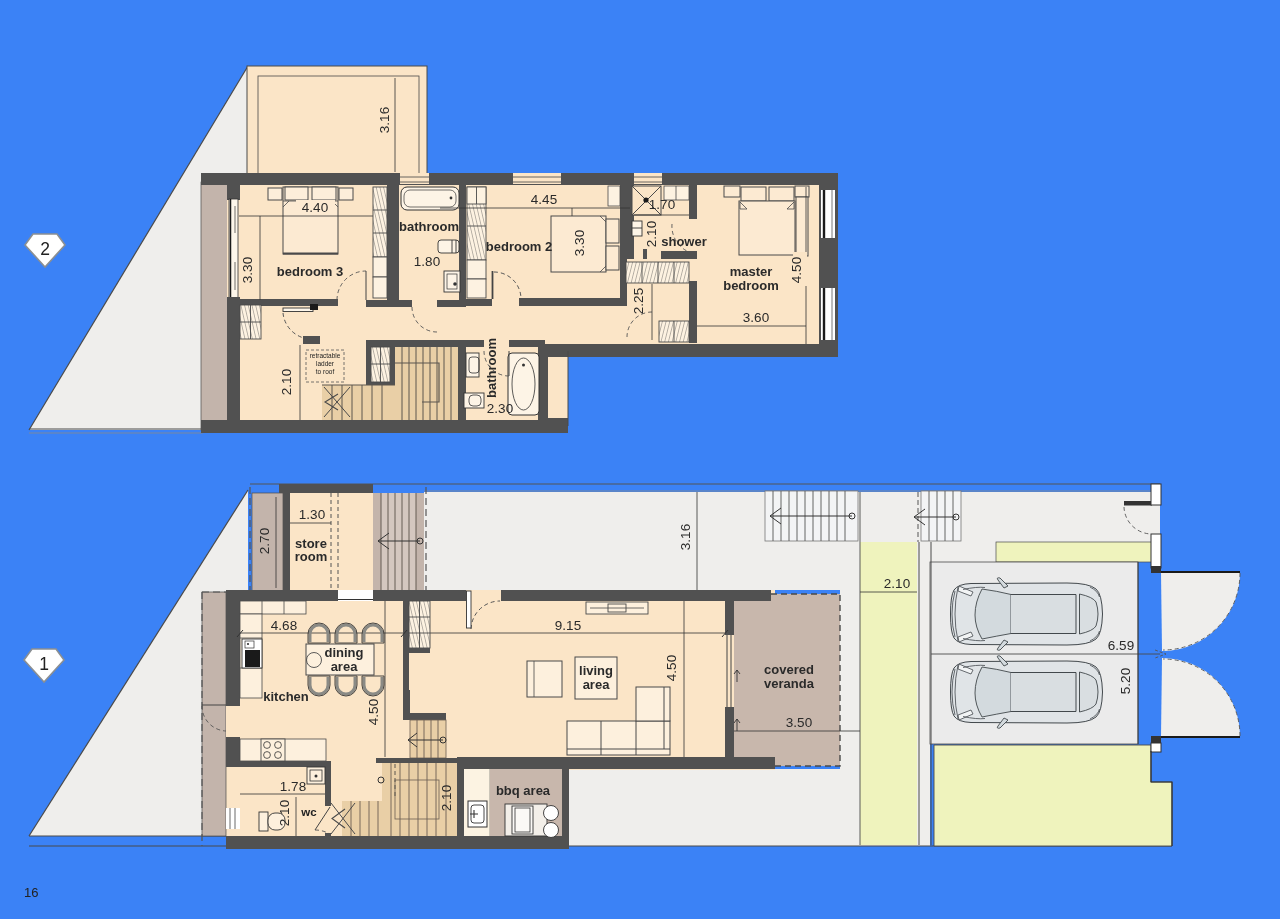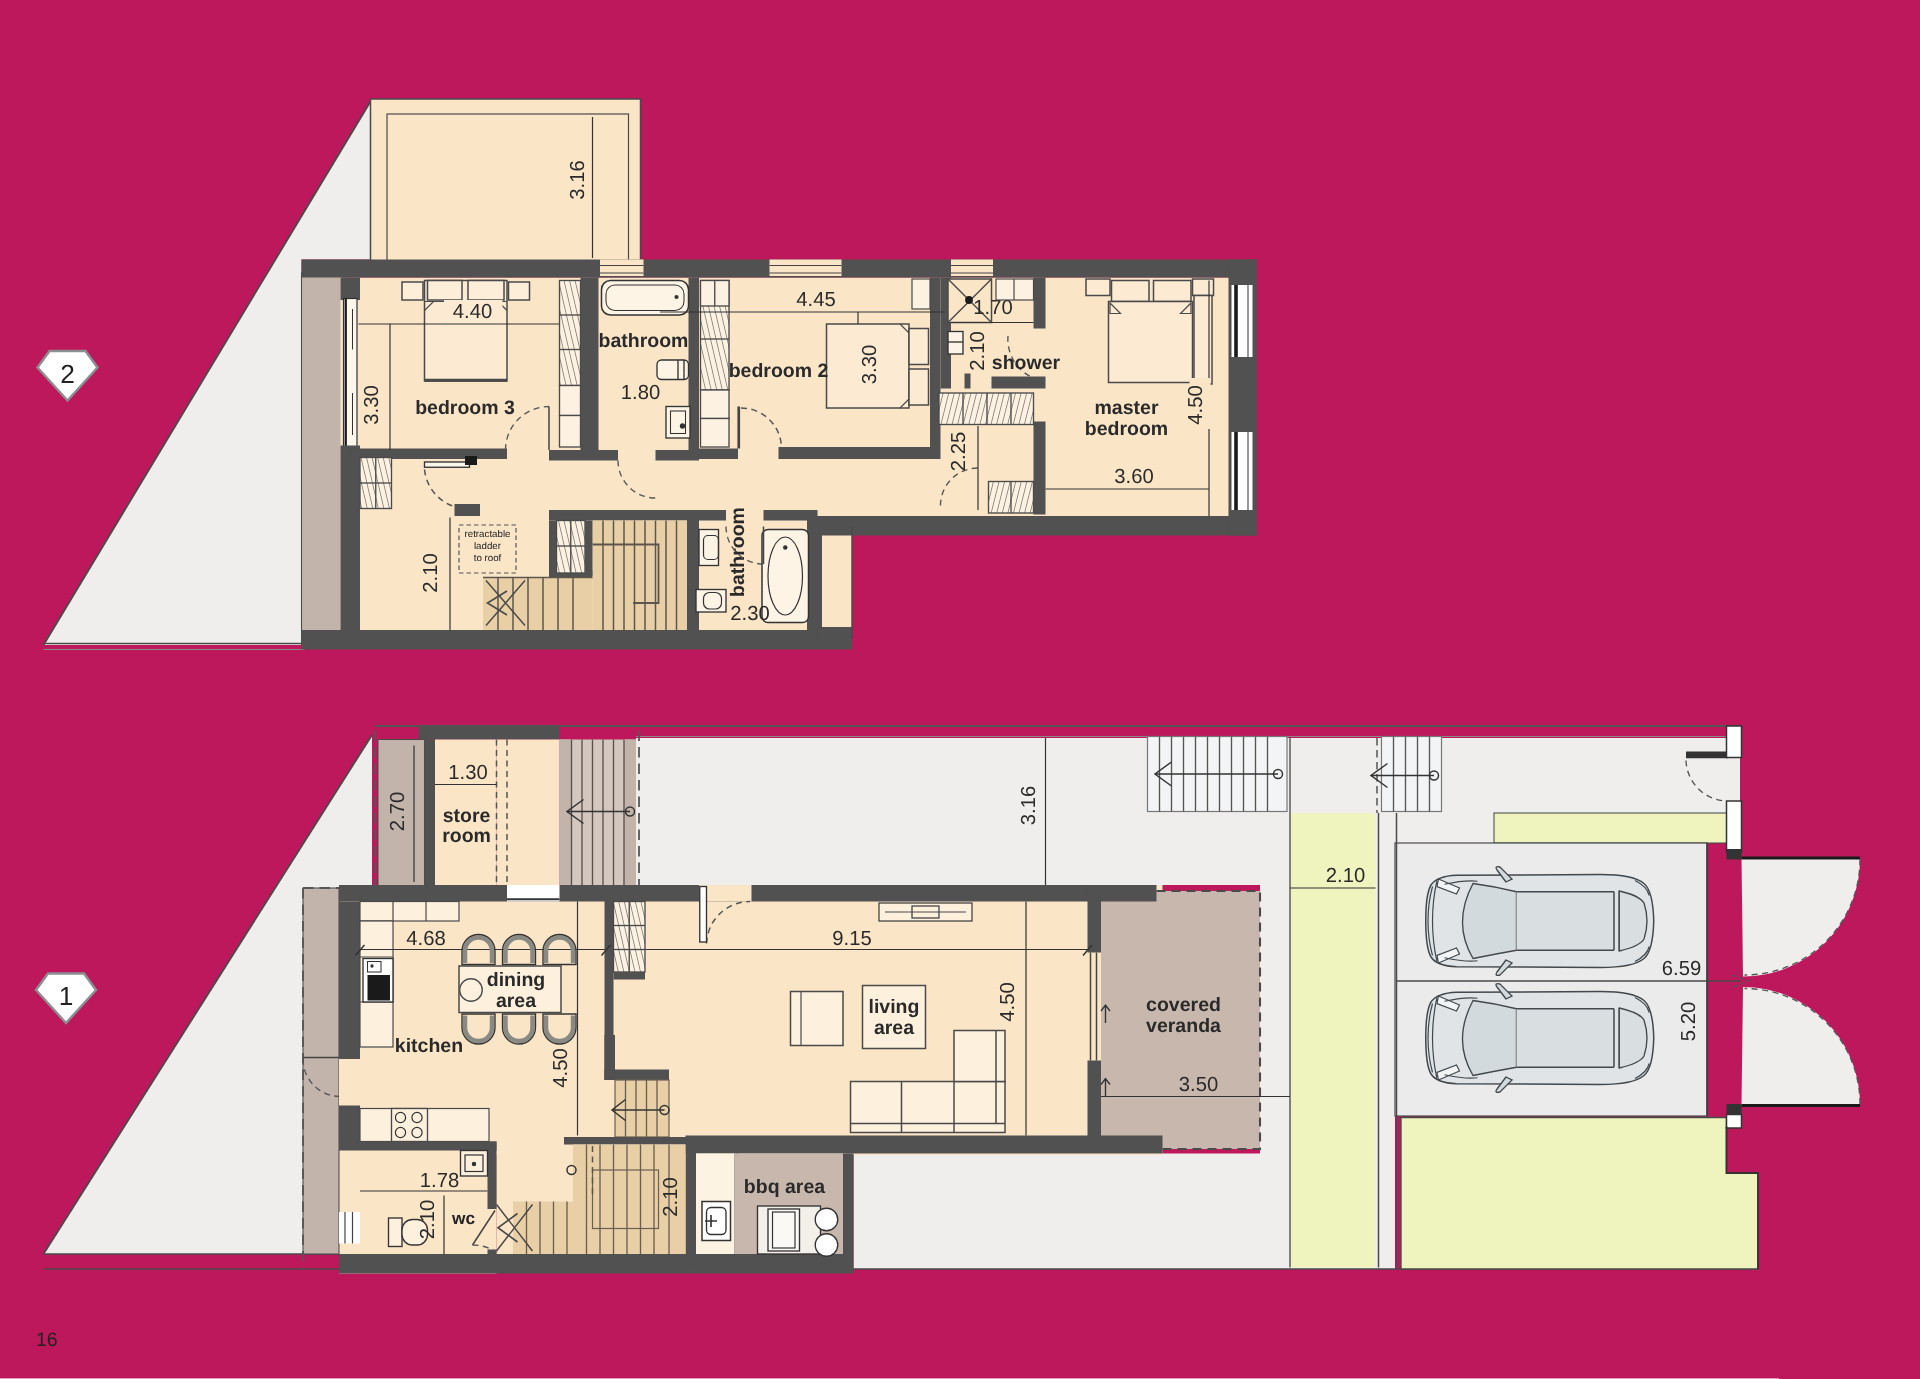--- a/index.html
+++ b/index.html
@@ -1,16 +1,16 @@
 <!DOCTYPE html>
 <html><head>
 <meta charset="utf-8">
 <style>
   html,body{margin:0;padding:0;background:#ffffff;}
-  .page{position:relative;width:1280px;height:919px;background:#be185d;overflow:hidden;
+  .page{position:relative;width:1280px;height:919px;background:#3b82f6;overflow:hidden;
         font-family:"Liberation Sans", sans-serif;}
   svg{position:absolute;left:0;top:0;}
   text{font-family:"Liberation Sans", sans-serif;fill:#222222;}
   .dim{font-size:13.5px;fill:#2a2a2a;}
   .lab{font-size:13px;font-weight:bold;fill:#2a2a2a;}
 </style>
 </head>
 <body>
 <div class="page">
 <svg width="1280" height="919" viewBox="0 0 1280 919">

